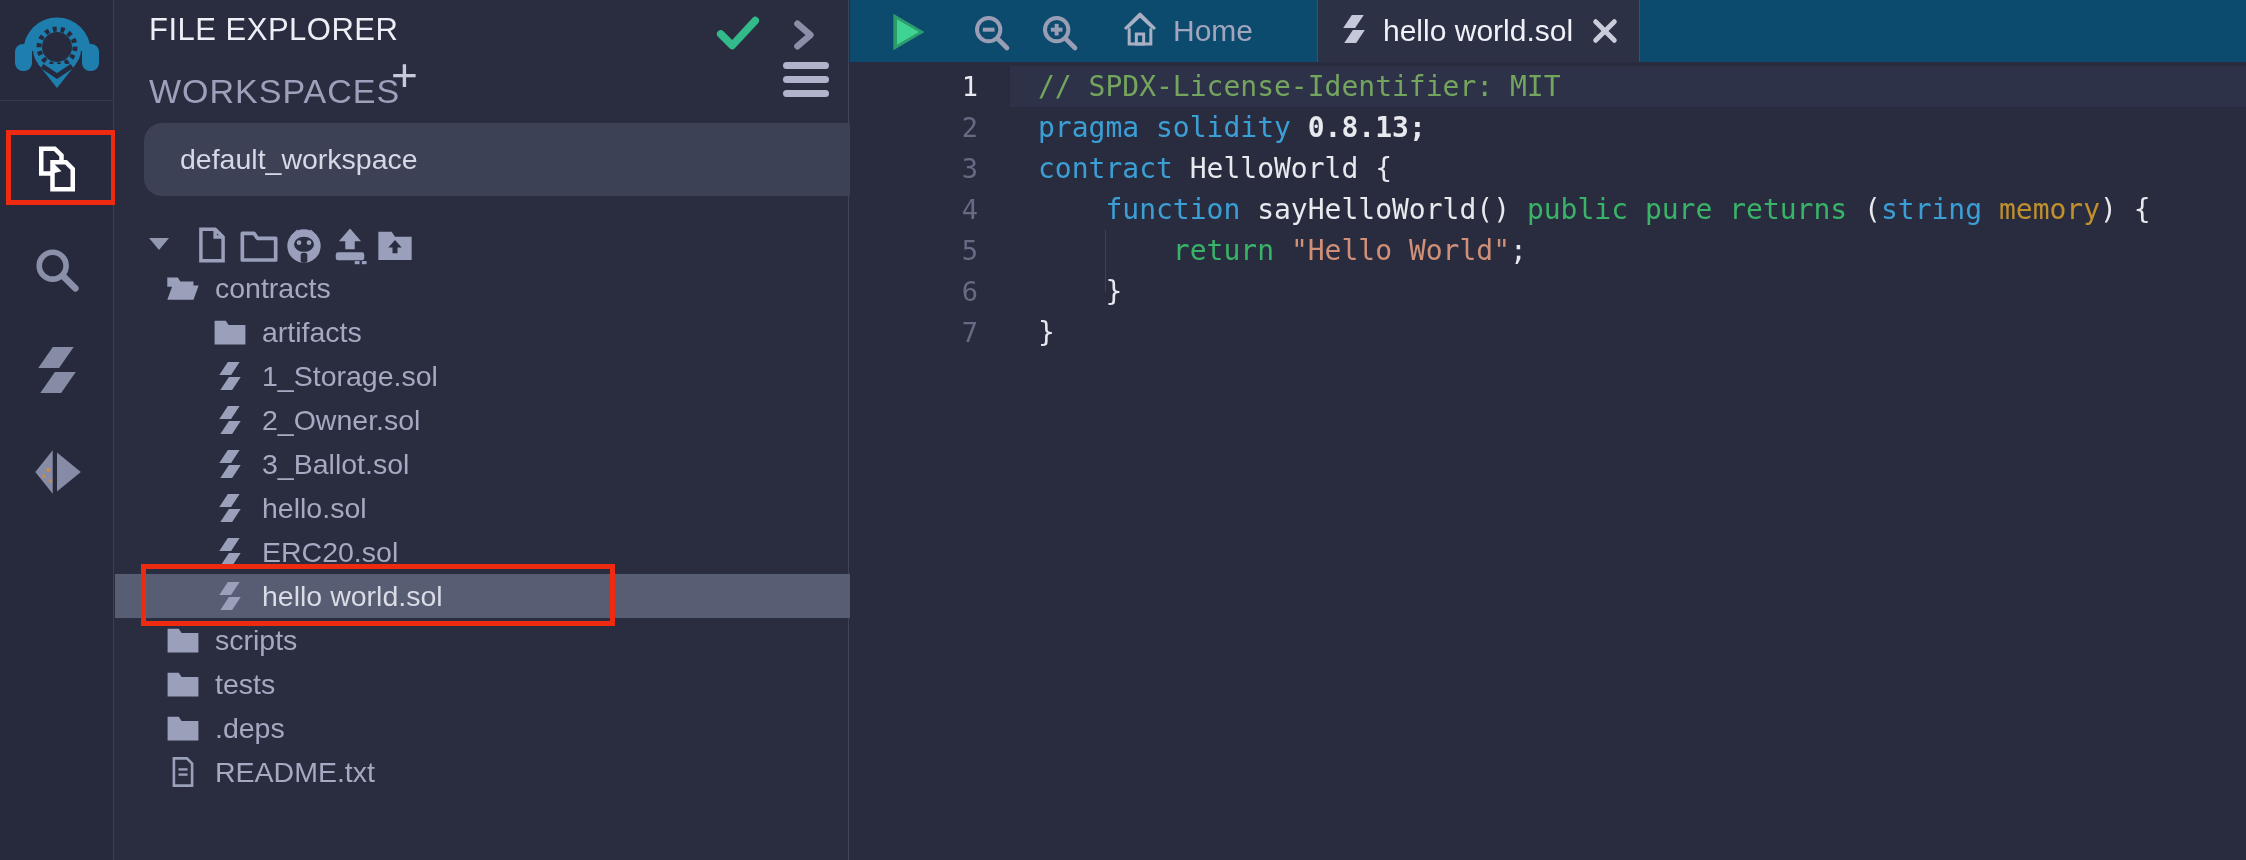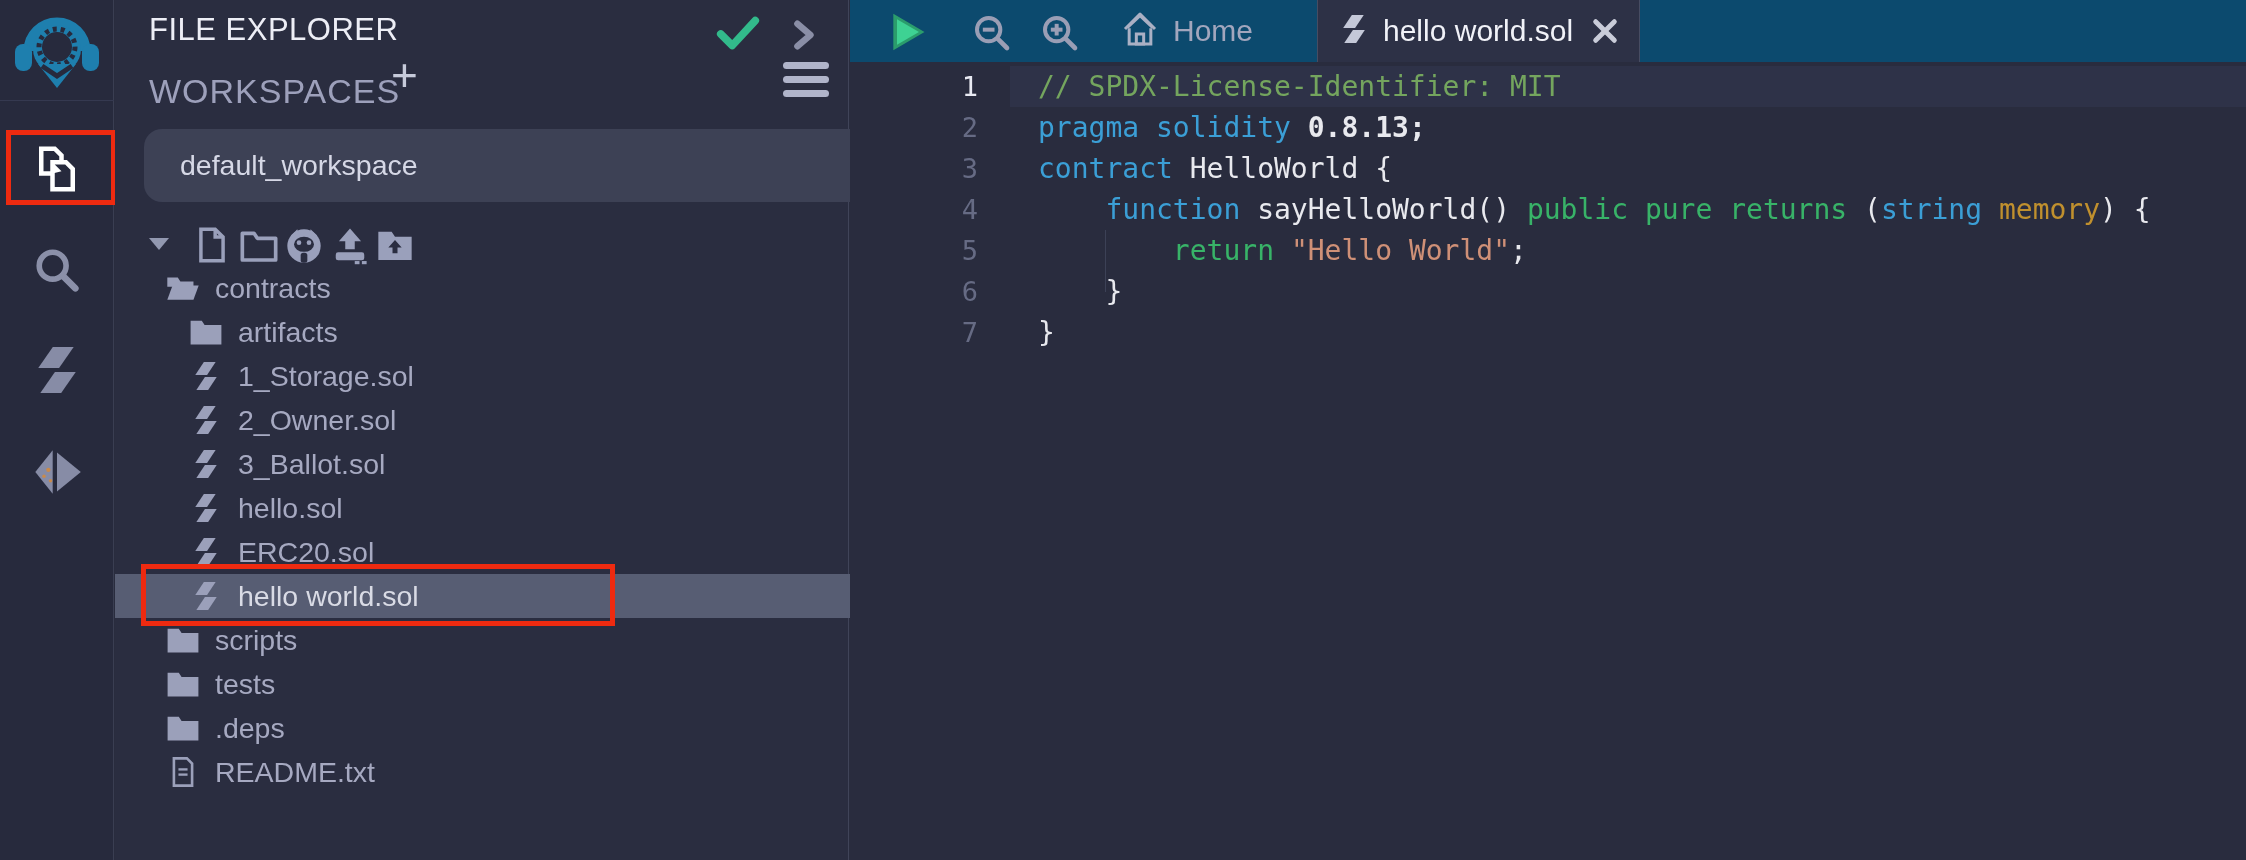--- a/index.html
+++ b/index.html
@@ -26,41 +26,41 @@
                  color:#edeef6; letter-spacing:.5px; }
   #check-icon { position:absolute; left:600px; top:14px; }
   #panel-chevron { position:absolute; left:674px; top:20px; }
   #workspaces-label { position:absolute; left:34px; top:72px; font-size:34px;
                       color:#9da0bb; letter-spacing:1px; }
   #add-workspace { position:absolute; left:276px; top:52px; font-size:46px; font-weight:300;
                    color:#c6cada; line-height:1; cursor:pointer; }
   #workspace-menu { position:absolute; left:668px; top:62px; width:46px; cursor:pointer; }
   #workspace-menu .bar { height:7px; background:#b0b4ca; border-radius:3.5px; margin-bottom:7px; }
   #workspace-select { position:absolute; left:29px; top:123px; width:777px; height:73px;
-                      background:#3d4155; border-radius:18px; cursor:pointer;margin-top:6px; }
+                      background:#3d4155; border-radius:18px; cursor:pointer; }
   #workspace-name { position:absolute; left:36px; top:0; height:73px; line-height:73px;
                     font-size:28.5px; color:#d6d8e6; }
   #workspace-spinner { position:absolute; right:16px; top:15px; }
 
   #tree-toolbar { position:absolute; left:0; top:224px; width:734px; height:42px; }
   .tb-icon { position:absolute; top:2px; cursor:pointer; }
   #tb-collapse { left:34px; top:14px; width:0; height:0;
                  border-left:10px solid transparent; border-right:10px solid transparent;
                  border-top:12px solid #9298b0; }
   #tb-newfile  { left:80px; }
   #tb-newfolder{ left:124px; }
   #tb-github   { left:168px; }
   #tb-upload   { left:216px; }
   #tb-upfolder { left:260px; }
 
   #file-tree { position:absolute; left:0; top:266px; width:742px; }
   .tree-row { height:44px; display:flex; align-items:center; font-size:28.5px;
               color:#a6a9c1; cursor:pointer; white-space:nowrap; }
   .tree-row.lvl1 { padding-left:51px; }
-  .tree-row.lvl2 { padding-left:74px; }
+  .tree-row.lvl2 { padding-left:98px; }
   .tree-row.selected { background:#575d73; color:#d9dbe5; }
   .ticon { display:inline-flex; width:34px; justify-content:center; margin-right:15px; flex:none; }
   #sel-box { position:absolute; left:26px; top:564px; width:474px; height:62px;
              border:5px solid #ee2a10; pointer-events:none; }
 
   
   #editor { position:absolute; left:850px; top:0; width:1396px; height:860px; background:#292c3e; }
   #tab-bar { position:absolute; left:0; top:0; width:1580px; height:62px; background:#0c4a6e; }
   #run-btn { position:absolute; left:36px; top:10px; cursor:pointer; }
   #zoom-out-btn { position:absolute; left:122px; top:13px; cursor:pointer; }

